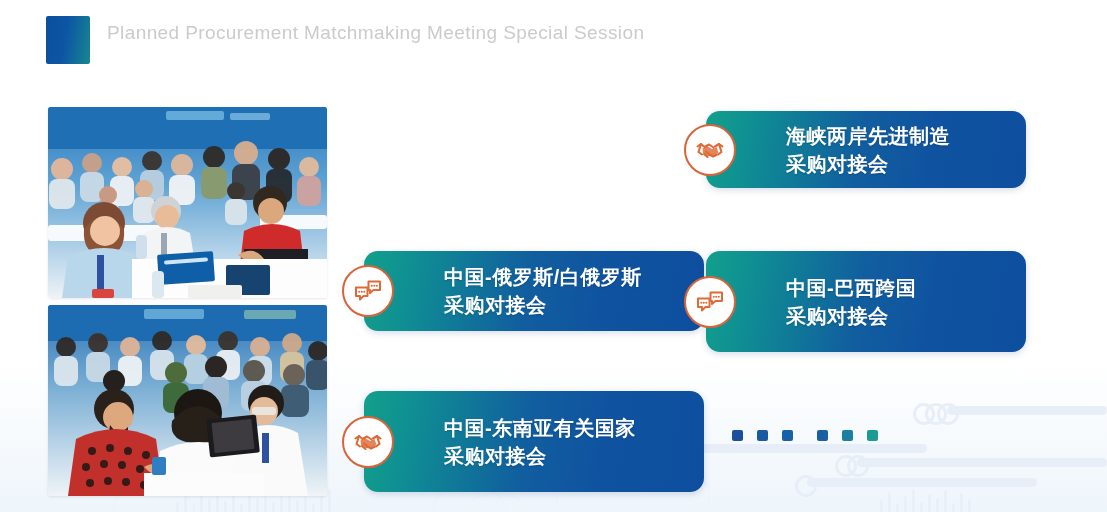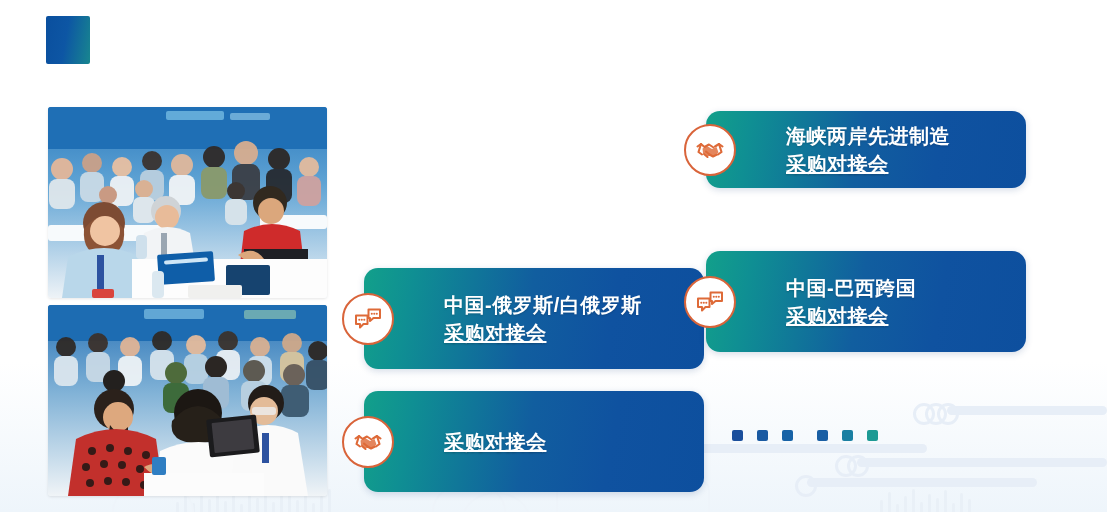--- a/index.html
+++ b/index.html
@@ -64,35 +64,35 @@
     background:linear-gradient(100deg,#12a08a 0%,#0f8f93 14%,#115e9f 48%,#0f52a0 72%,#0d4f9e 100%);
     box-shadow:0 2px 7px rgba(20,60,120,.18);
     display:flex;align-items:center;
   }
   .card-text{
     color:#ffffff;font-weight:bold;font-size:20px;line-height:28px;
     letter-spacing:0.5px;
     text-shadow:0 1px 2px rgba(0,0,0,.18);
     margin-left:80px;padding-right:14px;
   }
-  .card-text .l2{display:block;text-decoration:underline;}
+  .card-text .l2{display:block;}
 
   .badge{
     position:absolute;left:-22px;top:50%;transform:translateY(-50%);
     width:52px;height:52px;border-radius:50%;
     background:#ffffff;border:2px solid #d9643a;
     display:flex;align-items:center;justify-content:center;
     box-sizing:border-box;
   }
   .badge svg{display:block;}
 
   
   #card-0{left:24px;top:11px;width:340px;height:101px;}
   #card-1{left:366px;top:11px;width:320px;height:77px;}
-  #card-2{left:24px;top:168px;width:340px;height:101px;}
+  #card-2{left:24px;top:151px;width:340px;height:80px;}
   #card-3{left:366px;top:151px;width:320px;height:101px;}
   #card-4{left:24px;top:291px;width:340px;height:101px;}
 
   
   .dots{position:absolute;left:392px;top:330px;display:flex;align-items:center;gap:14px;}
   .dots .grp{display:flex;gap:14px;}
   .dots i{display:block;width:11px;height:11px;border-radius:2px;}
 </style>
 </head>
 <body>
@@ -156,20 +156,21 @@
       <i style="height:13px"></i>
   </div>
   <div class="arc" style="left:112px;bottom:-30px;width:78px;height:60px;"></div>
   <div class="arc" style="left:432px;bottom:-28px;width:70px;height:56px;"></div>
   <div class="arc" style="left:462px;bottom:-34px;width:64px;height:52px;"></div>
   <div class="arc" style="left:556px;bottom:-40px;width:150px;height:70px;border-radius:10px 10px 0 0;"></div>
 
   <div class="header">
     <div class="header-mark"></div>
     <div class="header-text">
+      <div class="title-en">Planned Procurement Matchmaking Meeting Special Session</div>
     </div>
   </div>
 
   <div class="photos">
 
     <div class="photo">
       <svg viewBox="0 0 279 191" preserveAspectRatio="none" aria-hidden="true">
         <defs>
           <linearGradient id="bk1" x1="0" y1="0" x2="0" y2="1">
             <stop offset="0%" stop-color="#2a79bd"></stop>
@@ -410,20 +411,21 @@
             <path d="M6 9 L3.5 17 L7 19.5"></path>
             <path d="M24 9 L26.5 17 L23 19.5"></path>
             <path d="M11 16.5 L14.5 19.5"></path>
             <path d="M9 19 L12.5 22"></path>
             <path d="M14.5 19.5 L18 21.5 L22 19.5"></path>
           </g>
           <path d="M7.5 13.5 L12 11 L17 14 L21.5 12 L23.5 17.5 L18.5 21 L12 21 L8 18 Z" fill="#de6a38" opacity=".82"></path>
         </svg>
       </div>
       <div class="card-text">
+        <span>中国-东南亚有关国家</span>
         <span class="l2">采购对接会</span>
       </div>
     </div>
 
     <div class="dots">
       <div class="grp">
         <i style="background: rgb(27, 79, 156);"></i>
         <i style="background: rgb(26, 90, 162);"></i>
         <i style="background: rgb(23, 98, 166);"></i>
       </div>

